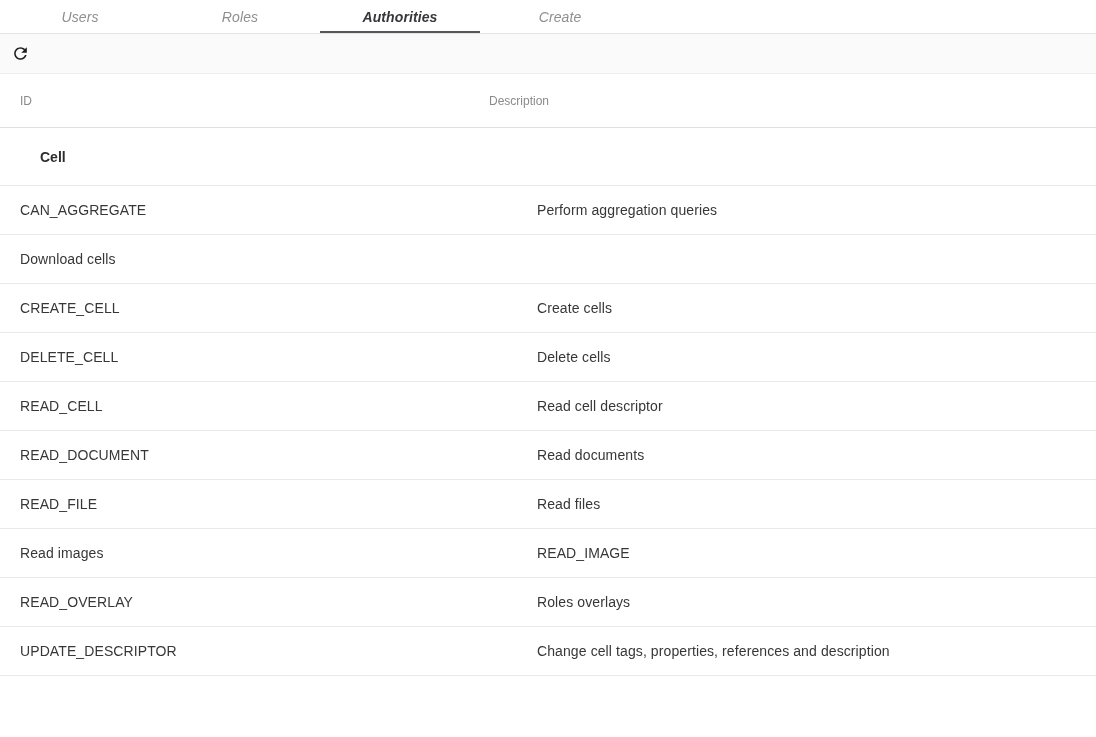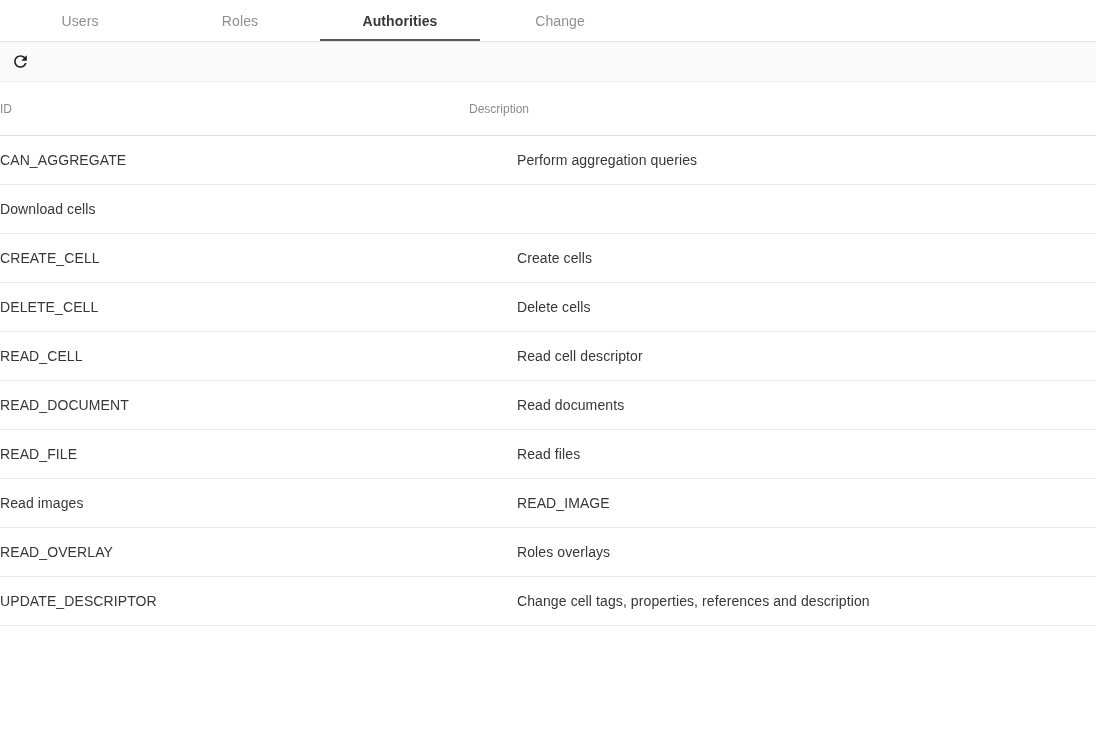--- a/index.html
+++ b/index.html
@@ -14,23 +14,24 @@
   * { margin: 0; padding: 0; box-sizing: border-box; }
   html, body {
     width: 1096px; height: 737px;
     background: #ffffff;
     font-family: "Liberation Sans", sans-serif;
     overflow: hidden;
   }
   
   .tab-bar {
     display: flex;
-    height: 42px;
+    height: 34px;
     border-bottom: 1px solid #e4e4e4;
     background: #ffffff;
+    font-style: italic;
   }
   .tab {
     width: 160px;
     height: 100%;
     display: flex;
     align-items: center;
     justify-content: center;
     font-size: 14px;
     letter-spacing: .1px;
     color: var(--tab-inactive);
@@ -67,20 +68,21 @@
     justify-content: center;
     cursor: pointer;
     padding: 0;
   }
   .icon-button svg { display: block; }
   
   .grid-row {
     display: grid;
     grid-template-columns: 469px 1fr;
     align-items: center;
+    padding-left: 20px;
     border-bottom: 1px solid var(--row-border);
     background: #ffffff;
   }
   .header-row {
     height: 54px;
     border-bottom: 1px solid #e0e0e0;
   }
   .header-cell {
     font-size: 12px;
     color: var(--header-text);
@@ -114,40 +116,43 @@
     <div class="tab">
       <span>Users</span>
     </div>
     <div class="tab">
       <span>Roles</span>
     </div>
     <div class="tab active">
       <span>Authorities</span>
     </div>
     <div class="tab">
-      <span>Change</span>
+      <span>Create</span>
     </div>
   </div>
 
 <div class="toolbar">
   <button class="icon-button" title="">
     <span>
       <svg viewBox="0 0 24 24" width="19" height="19" fill="#1f1f1f">
         <path d="M17.65 6.35C16.2 4.9 14.21 4 12 4c-4.42 0-7.99 3.58-8 8s3.57 8 7.99 8c3.73 0 6.84-2.55 7.73-6h-2.08c-.82 2.33-3.04 4-5.65 4-3.31 0-6-2.69-6-6s2.69-6 6-6c1.66 0 3.14.69 4.22 1.78L13 11h7V4l-2.35 2.35z"></path>
       </svg>
     </span>
   </button>
 </div>
 
 <div>
   <div class="grid-row header-row">
     <div class="header-cell">ID</div>
     <div class="header-cell">Description</div>
   </div>
 
+  <div class="group-row">
+    <span class="group-label">Cell</span>
+  </div>
 
   <div>
       <div class="grid-row data-row">
         <div class="cell-text">CAN_AGGREGATE</div>
         <div class="cell-text">Perform aggregation queries</div>
       </div>
       <div class="grid-row data-row">
         <div class="cell-text">Download cells</div>
       </div>
       <div class="grid-row data-row">

